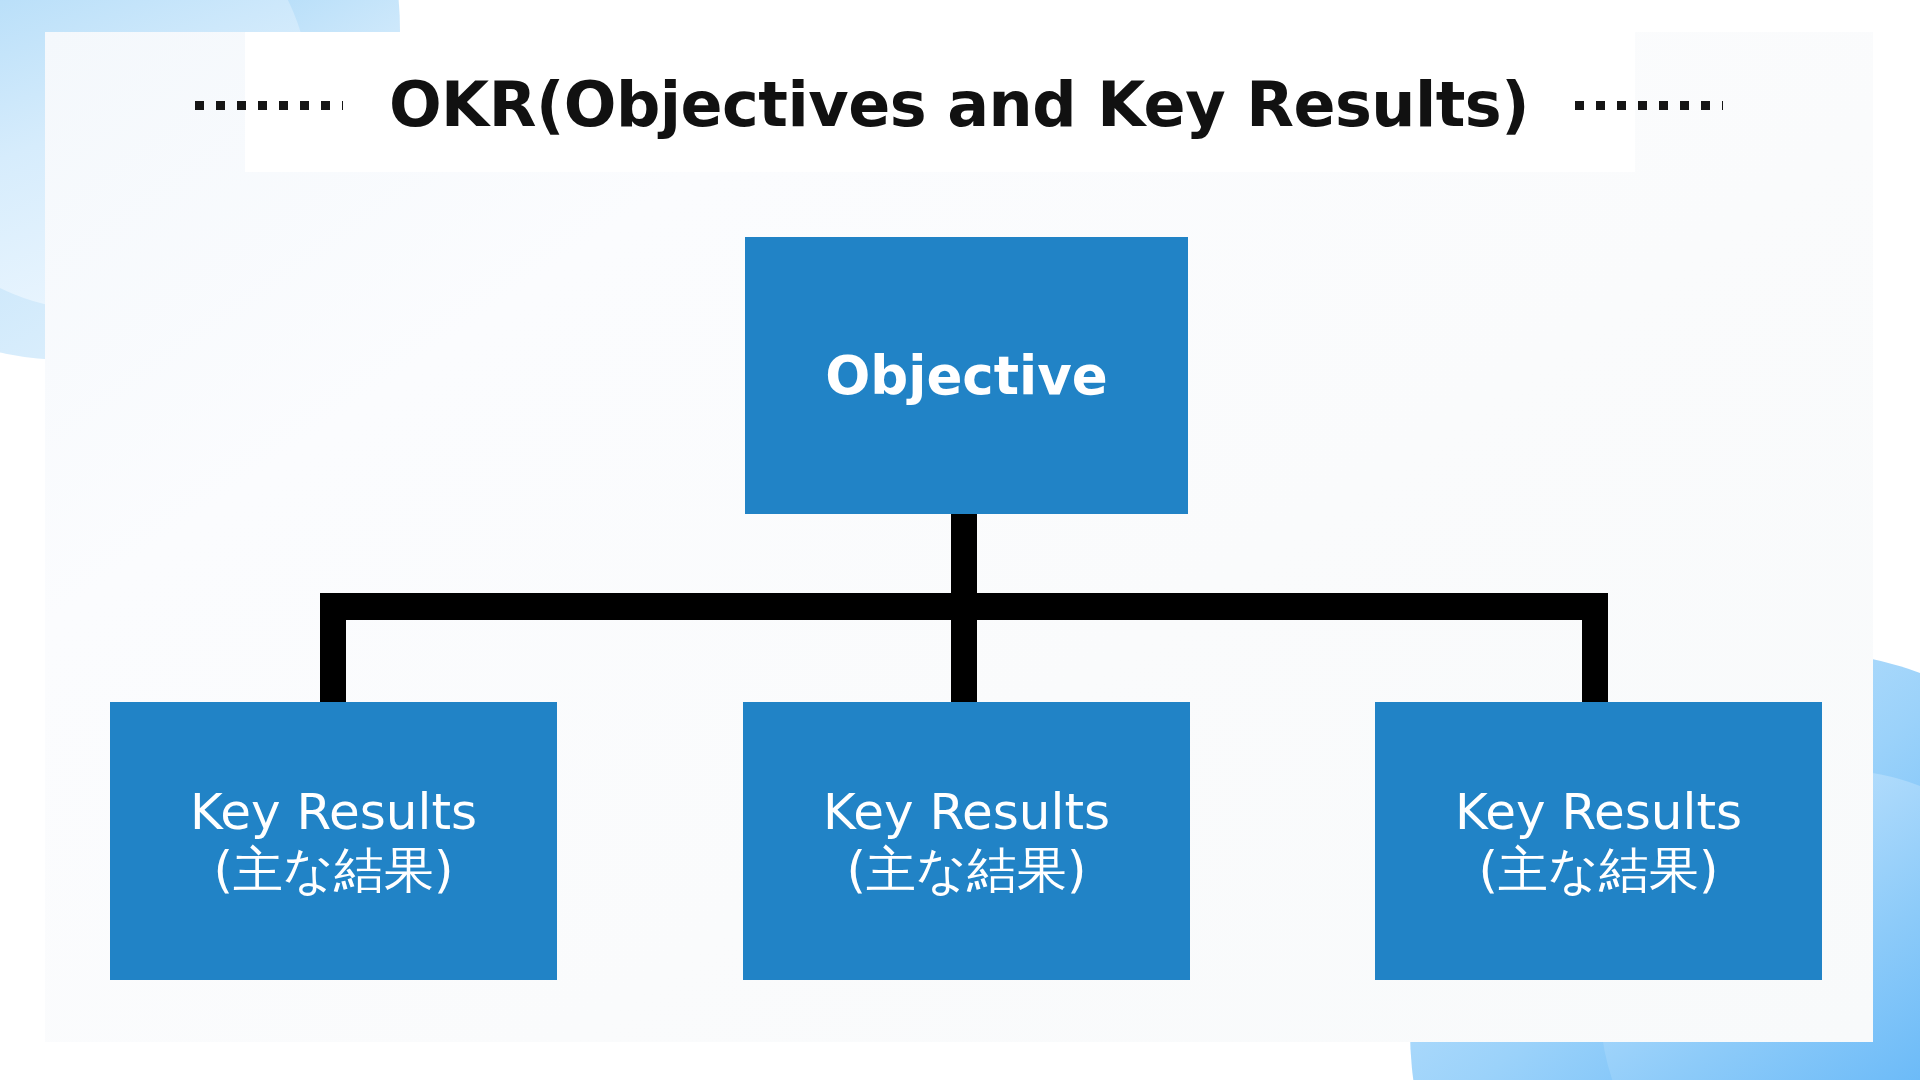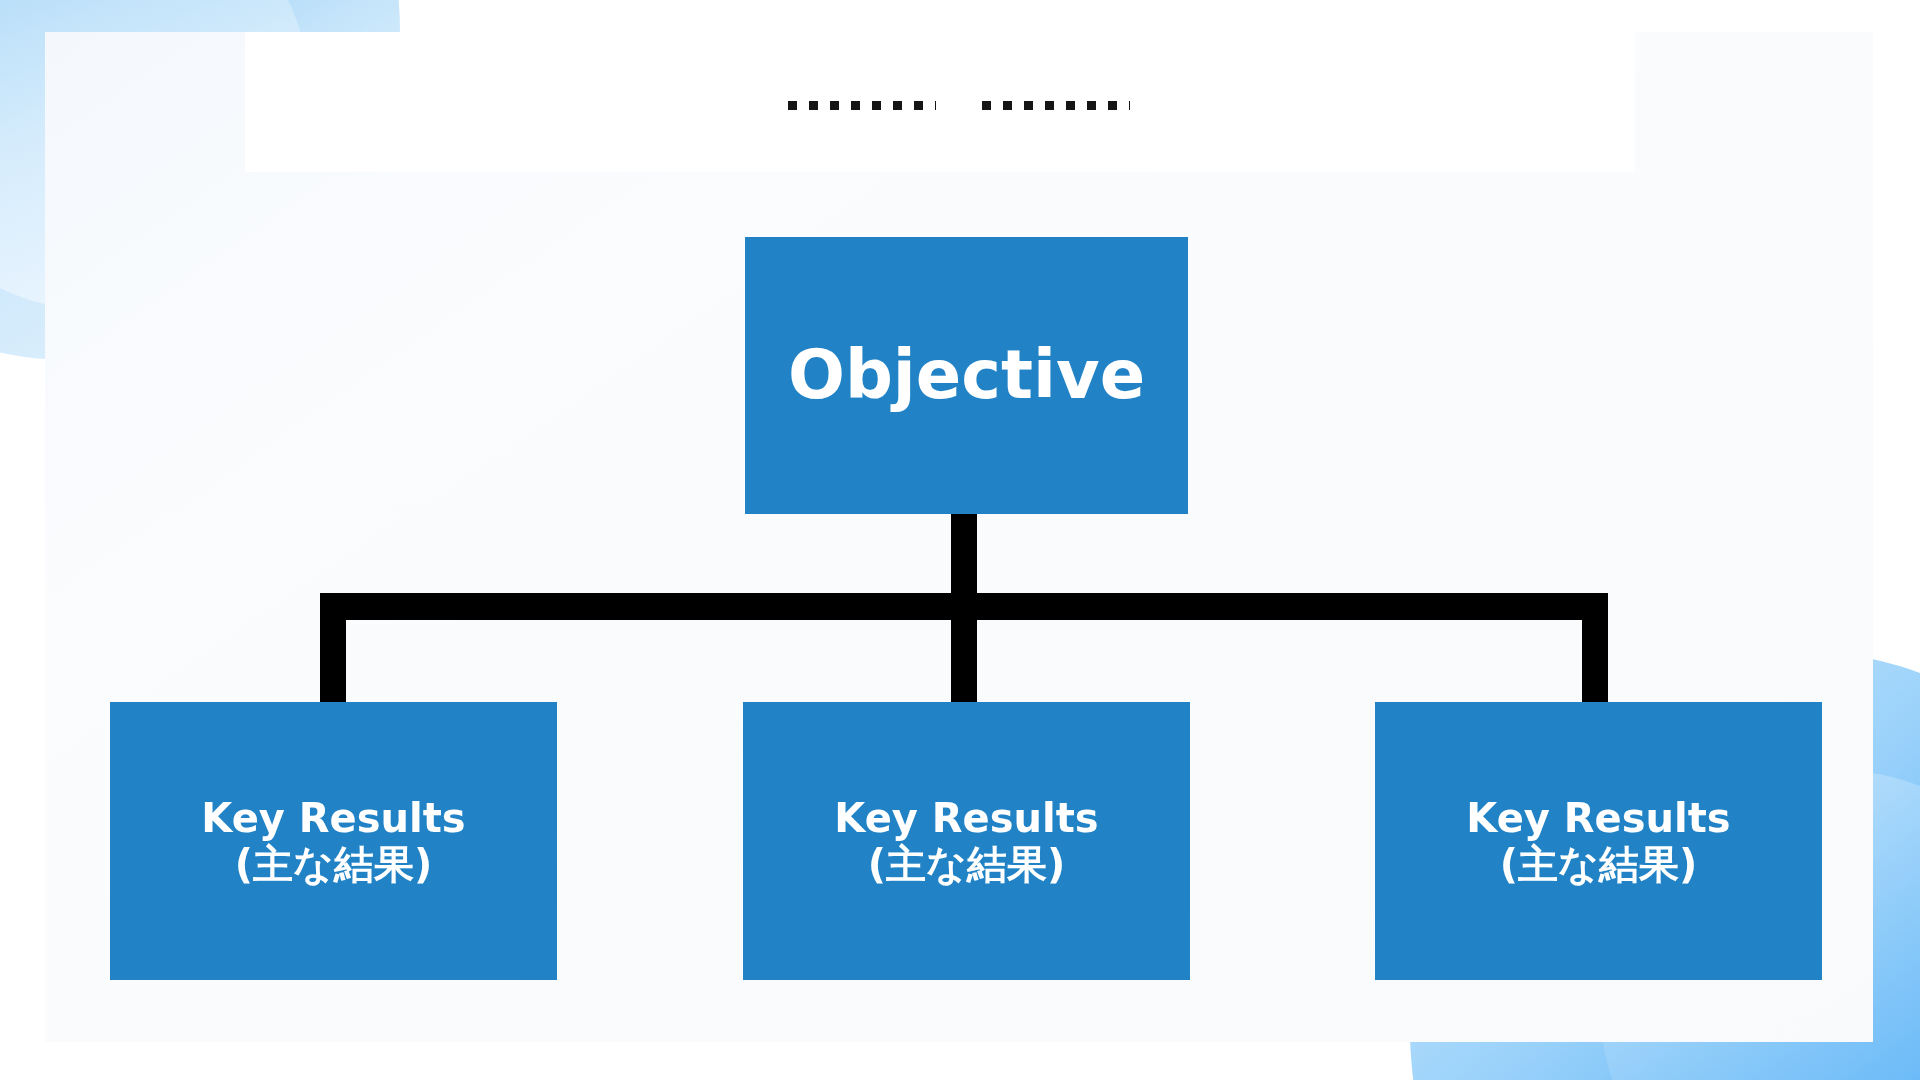--- a/index.html
+++ b/index.html
@@ -143,29 +143,29 @@
     white-space: nowrap;
   }
 
   
   .node-objective {
     left: 745px;
     top: 237px;
     width: 443px;
     height: 277px;
   }
-  .node-objective .ln { font-size: 67px; font-weight: 700; }
+  .node-objective .ln { font-size: 53px; font-weight: 700; }
 
   
   .node-kr {
     top: 702px;
     width: 447px;
     height: 278px;
   }
-  .node-kr .ln { font-size: 40px; font-weight: 700; }
+  .node-kr .ln { font-size: 50px; font-weight: 400; }
   .node-kr1 { left: 110px; }
   .node-kr2 { left: 743px; }
   .node-kr3 { left: 1375px; }
 
   
   .conn {
     position: absolute;
     background: #000000;
   }
   .conn-stem {
@@ -207,20 +207,21 @@
   <div class="deco-tl"></div>
   <div class="deco-tl-2"></div>
   <div class="deco-br"></div>
   <div class="deco-br-2"></div>
 
   <div class="card"></div>
   <div class="title-band"></div>
 
   <div class="title-row">
     <span class="dotted"></span>
+    <h1 class="page-title">OKR(Objectives and Key Results)</h1>
     <span class="dotted"></span>
   </div>
 
   <div class="diagram">
 
     <div class="node node-objective">
       <span class="ln">Objective</span>
     </div>
 
     <div class="conn conn-stem"></div>

